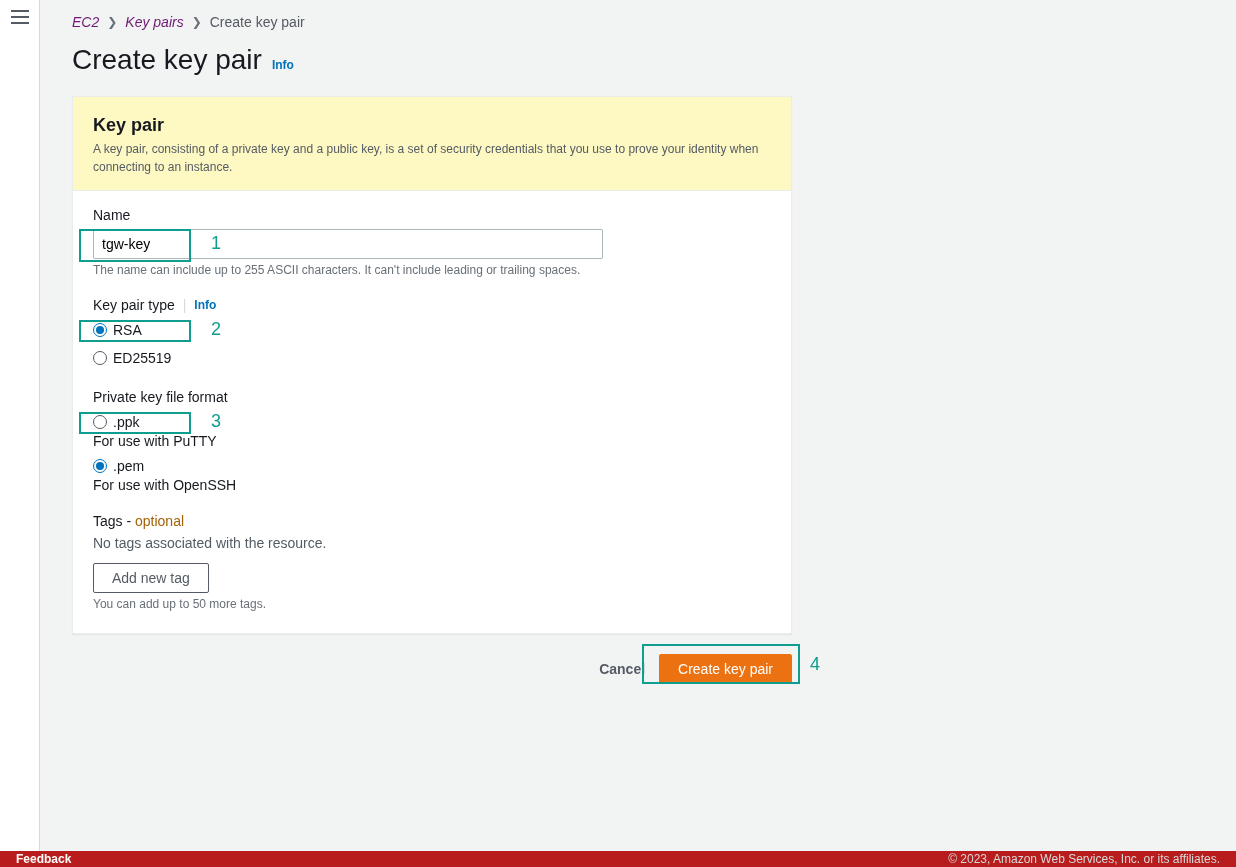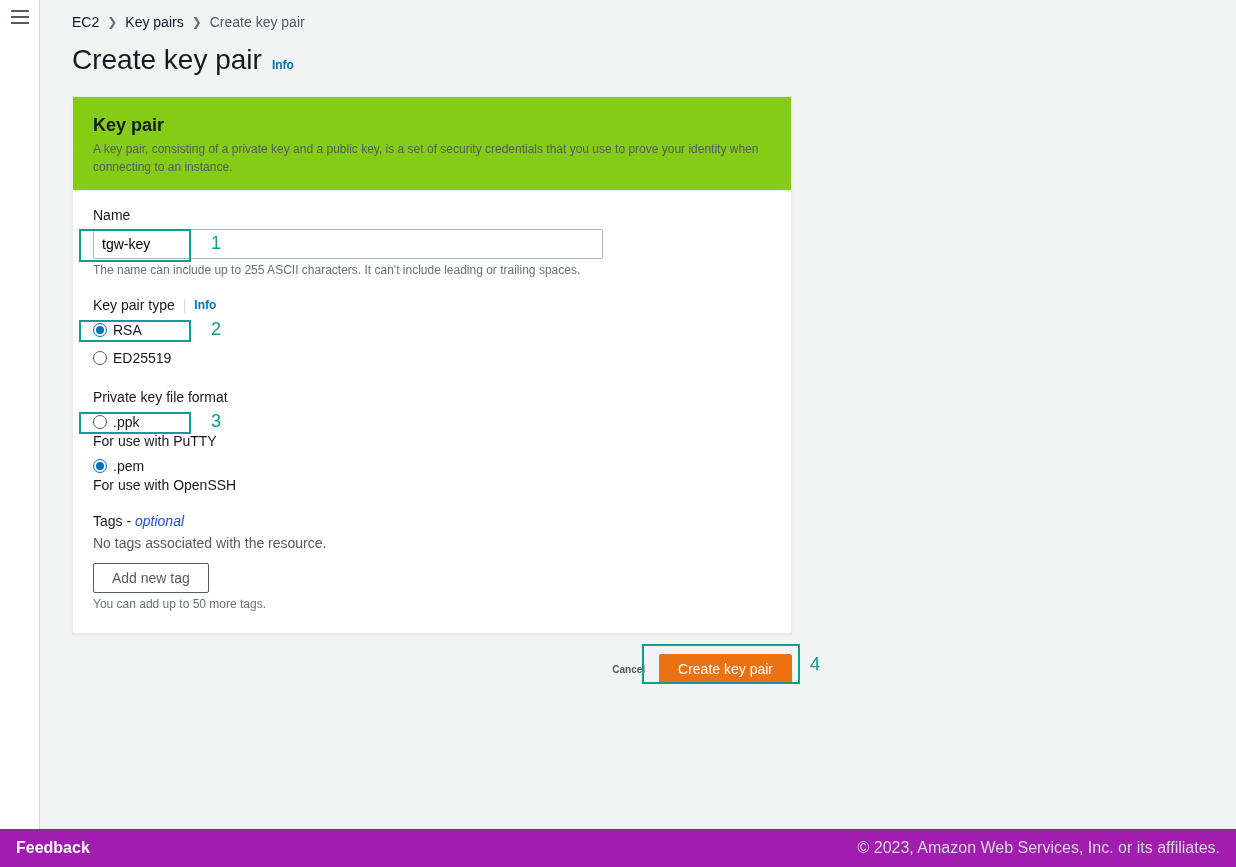--- a/index.html
+++ b/index.html
@@ -44,41 +44,41 @@
     padding: 14px 32px 32px 32px;
     overflow: auto;
   }
   .breadcrumb {
     display: flex;
     align-items: center;
     gap: 8px;
     font-size: 14px;
     margin-bottom: 14px;
   }
-  .breadcrumb a { color: #0f172a; text-decoration: none; cursor: pointer; }
+  .breadcrumb a { color: #701a75; text-decoration: none; cursor: pointer; font-style: italic; }
   .breadcrumb .sep { color: #687078; font-size: 12px; }
   .breadcrumb .current { color: #545b64; }
   .page-heading {
     display: flex;
     align-items: baseline;
     gap: 10px;
     margin-bottom: 20px;
   }
   .page-heading h1 { font-size: 28px; font-weight: 400; }
   .info-link { color: #0073bb; font-size: 12px; cursor: pointer; font-weight: 700; }
   .panel {
     background: #fff;
     border: 1px solid #eaeded;
     box-shadow: 0 1px 1px rgba(0,0,0,0.05);
     max-width: 720px;
   }
   .panel-header {
     padding: 18px 20px 14px 20px;
     border-bottom: 1px solid #eaeded;
-    background: #84cc16;
+    background: #fef9c3;
   }
   .panel-header h2 { font-size: 18px; font-weight: 700; margin-bottom: 4px; }
   .panel-header .desc { font-size: 12px; color: #545b64; line-height: 1.5; }
   .panel-body { padding: 16px 20px 22px 20px; }
   .field { margin-bottom: 20px; }
   .field-label { font-size: 14px; margin-bottom: 6px; display: flex; align-items: center; gap: 8px; }
   .field-label .divider { color: #d5dbdb; }
   .text-input {
     width: 510px;
     max-width: 100%;
@@ -108,21 +108,21 @@
   input[type=radio]:checked { border-color: #0073bb; }
   input[type=radio]:checked::after {
     content: "";
     position: absolute;
     left: 2px; top: 2px;
     width: 8px; height: 8px;
     background: #0073bb;
     border-radius: 50%;
   }
   .tags-heading { font-size: 14px; margin-bottom: 6px; }
-  .tags-heading .optional { font-style: italic; color: #1d4ed8; }
+  .tags-heading .optional { color: #a16207; }
   .tags-empty { color: #545b64; font-size: 14px; margin-bottom: 12px; }
   .btn {
     padding: 6px 18px;
     border-radius: 2px;
     font-size: 14px;
     font-weight: 400;
     cursor: pointer;
     font-family: inherit;
   }
   .btn-outline {
@@ -134,21 +134,21 @@
     background: #ec7211;
     border: 1px solid #ec7211;
     color: #fff;
   }
   .btn-link {
     background: transparent;
     border: none;
     color: #545b64;
     font-weight: 700;
     cursor: pointer;
-    font-size: 10px;
+    font-size: 14px;
   }
   .actions-row {
     max-width: 720px;
     display: flex;
     justify-content: flex-end;
     align-items: center;
     gap: 14px;
     margin-top: 20px;
   }
   .annot-box {
@@ -158,28 +158,28 @@
   }
   .annot-num {
     position: absolute;
     color: #0f9d8f;
     font-size: 18px;
     font-family: Arial, sans-serif;
     pointer-events: none;
   }
   .rel { position: relative; }
   .footer {
-    background: #a21caf;
+    background: #b91c1c;
     color: #d5dbdb;
     display: flex;
     align-items: center;
     justify-content: space-between;
     padding: 0 16px;
-    height: 38px;
-    font-size: 16px;
+    height: 16px;
+    font-size: 12px;
     flex-shrink: 0;
   }
   .footer-left { display: flex; align-items: center; gap: 20px; }
   .footer a { color: #fff; text-decoration: none; font-weight: 700; }
   .ext-icon {
     display: inline-block;
     vertical-align: -2px;
     margin-left: 2px;
   }
 </style>

